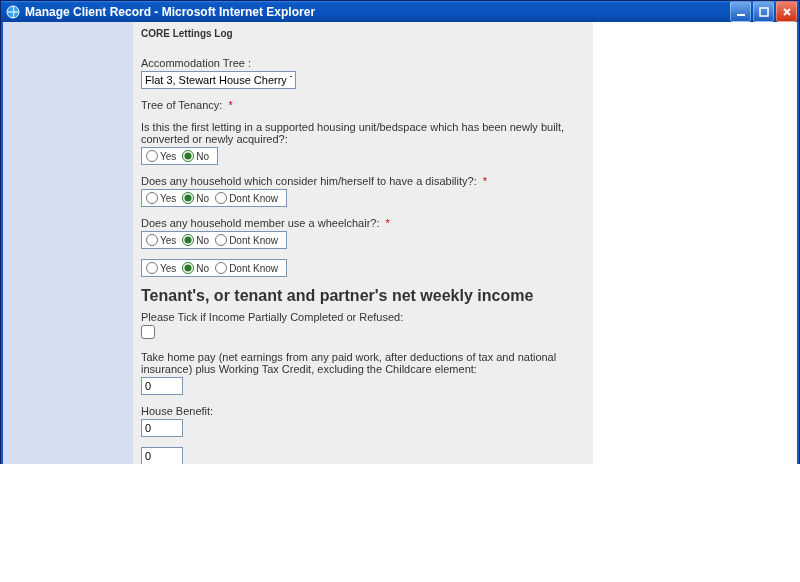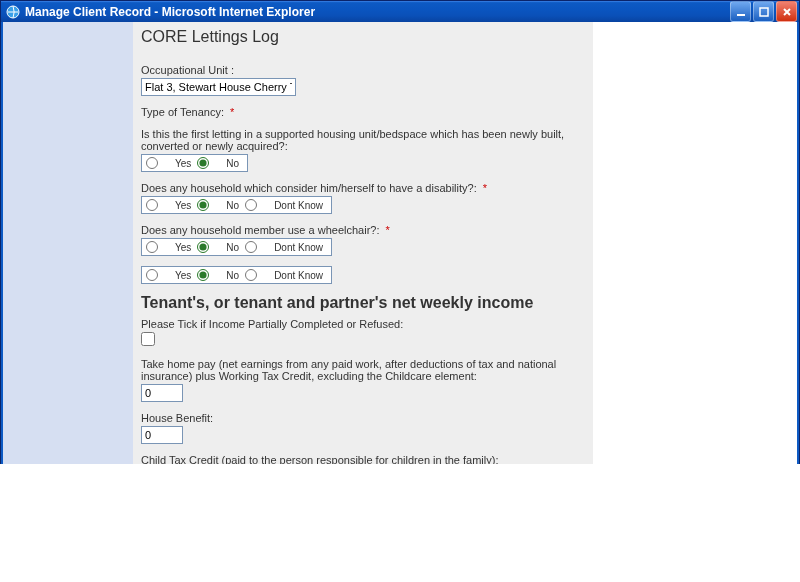--- a/index.html
+++ b/index.html
@@ -101,22 +101,22 @@
     color: #333;
     min-height: 700px;
   }
   .right-col {
     flex: 1;
     background: #ffffff;
     min-height: 700px;
   }
   h2.core {
     margin: 0 0 18px 0;
-    font-size: 16px;
-    font-weight: normal;
+    font-size: 10px;
+    font-weight: bold;
     color: #333;
   }
   .field-block { margin-bottom: 10px; }
   .label { margin-bottom: 2px; }
   .req { color: #cc0000; }
   .text-input {
     border: 1px solid #7a95b5;
     background: #fff;
     padding: 2px 3px;
     font-family: inherit;
@@ -134,21 +134,21 @@
     display: inline-flex;
     align-items: center;
     gap: 2px;
     border: 1px solid #7a95b5;
     background: #fff;
     padding: 2px 4px;
   }
   .radio-row label {
     display: inline-flex;
     align-items: center;
-    gap: 16px;
+    gap: 1px;
     margin-right: 4px;
     font-size: 10px;
   }
   .radio-row input[type=radio] {
     margin: 0 1px 0 0;
     accent-color: #2a7a2a;
     width: 12px; height: 12px;
   }
   .section-head {
     font-weight: bold;
@@ -195,27 +195,27 @@
 
   <div class="client">
     <div class="scroll-area">
       <div class="page-row">
         <div class="left-col"></div>
 
         <div class="center-col">
           <h2 class="core">CORE Lettings Log</h2>
 
           <div class="field-block">
-            <div class="label">Occupational Unit :</div>
+            <div class="label">Accommodation Tree :</div>
             <input class="text-input w155" type="text" value="Flat 3, Stewart House Cherry Tree" style="">
           </div>
 
           <div class="field-block">
             <div class="label">
-              <span>Type of Tenancy:</span>&nbsp;&nbsp;<span class="req">*</span>
+              <span>Tree of Tenancy:</span>&nbsp;&nbsp;<span class="req">*</span>
             </div>
           </div>
 
           <div class="field-block">
             <div class="label">Is this the first letting in a supported housing unit/bedspace which has been newly built, converted or newly acquired?:</div>
             <div class="radio-row">
               <label>
                   <input type="radio" name="fl" style="">
                   <span>Yes</span>
                 </label>
@@ -294,21 +294,20 @@
             <div class="label">Take home pay (net earnings from any paid work, after deductions of tax and national insurance) plus Working Tax Credit, excluding the Childcare element:</div>
             <input class="text-input w40" type="text" value="0" style="">
           </div>
 
           <div class="field-block">
             <div class="label">House Benefit:</div>
             <input class="text-input w40" type="text" value="0" style="">
           </div>
 
           <div class="field-block">
-            <div class="label">Child Tax Credit (paid to the person responsible for children in the family):</div>
             <input class="text-input w40" type="text" value="0" style="">
           </div>
 
           <div class="field-block">
             <input class="text-input w40" type="text" value="0" style="">
           </div>
 
           <div class="field-block">
             <div class="label">Other State Benefits (incl. state pension but excluding housing benefit):</div>
 

